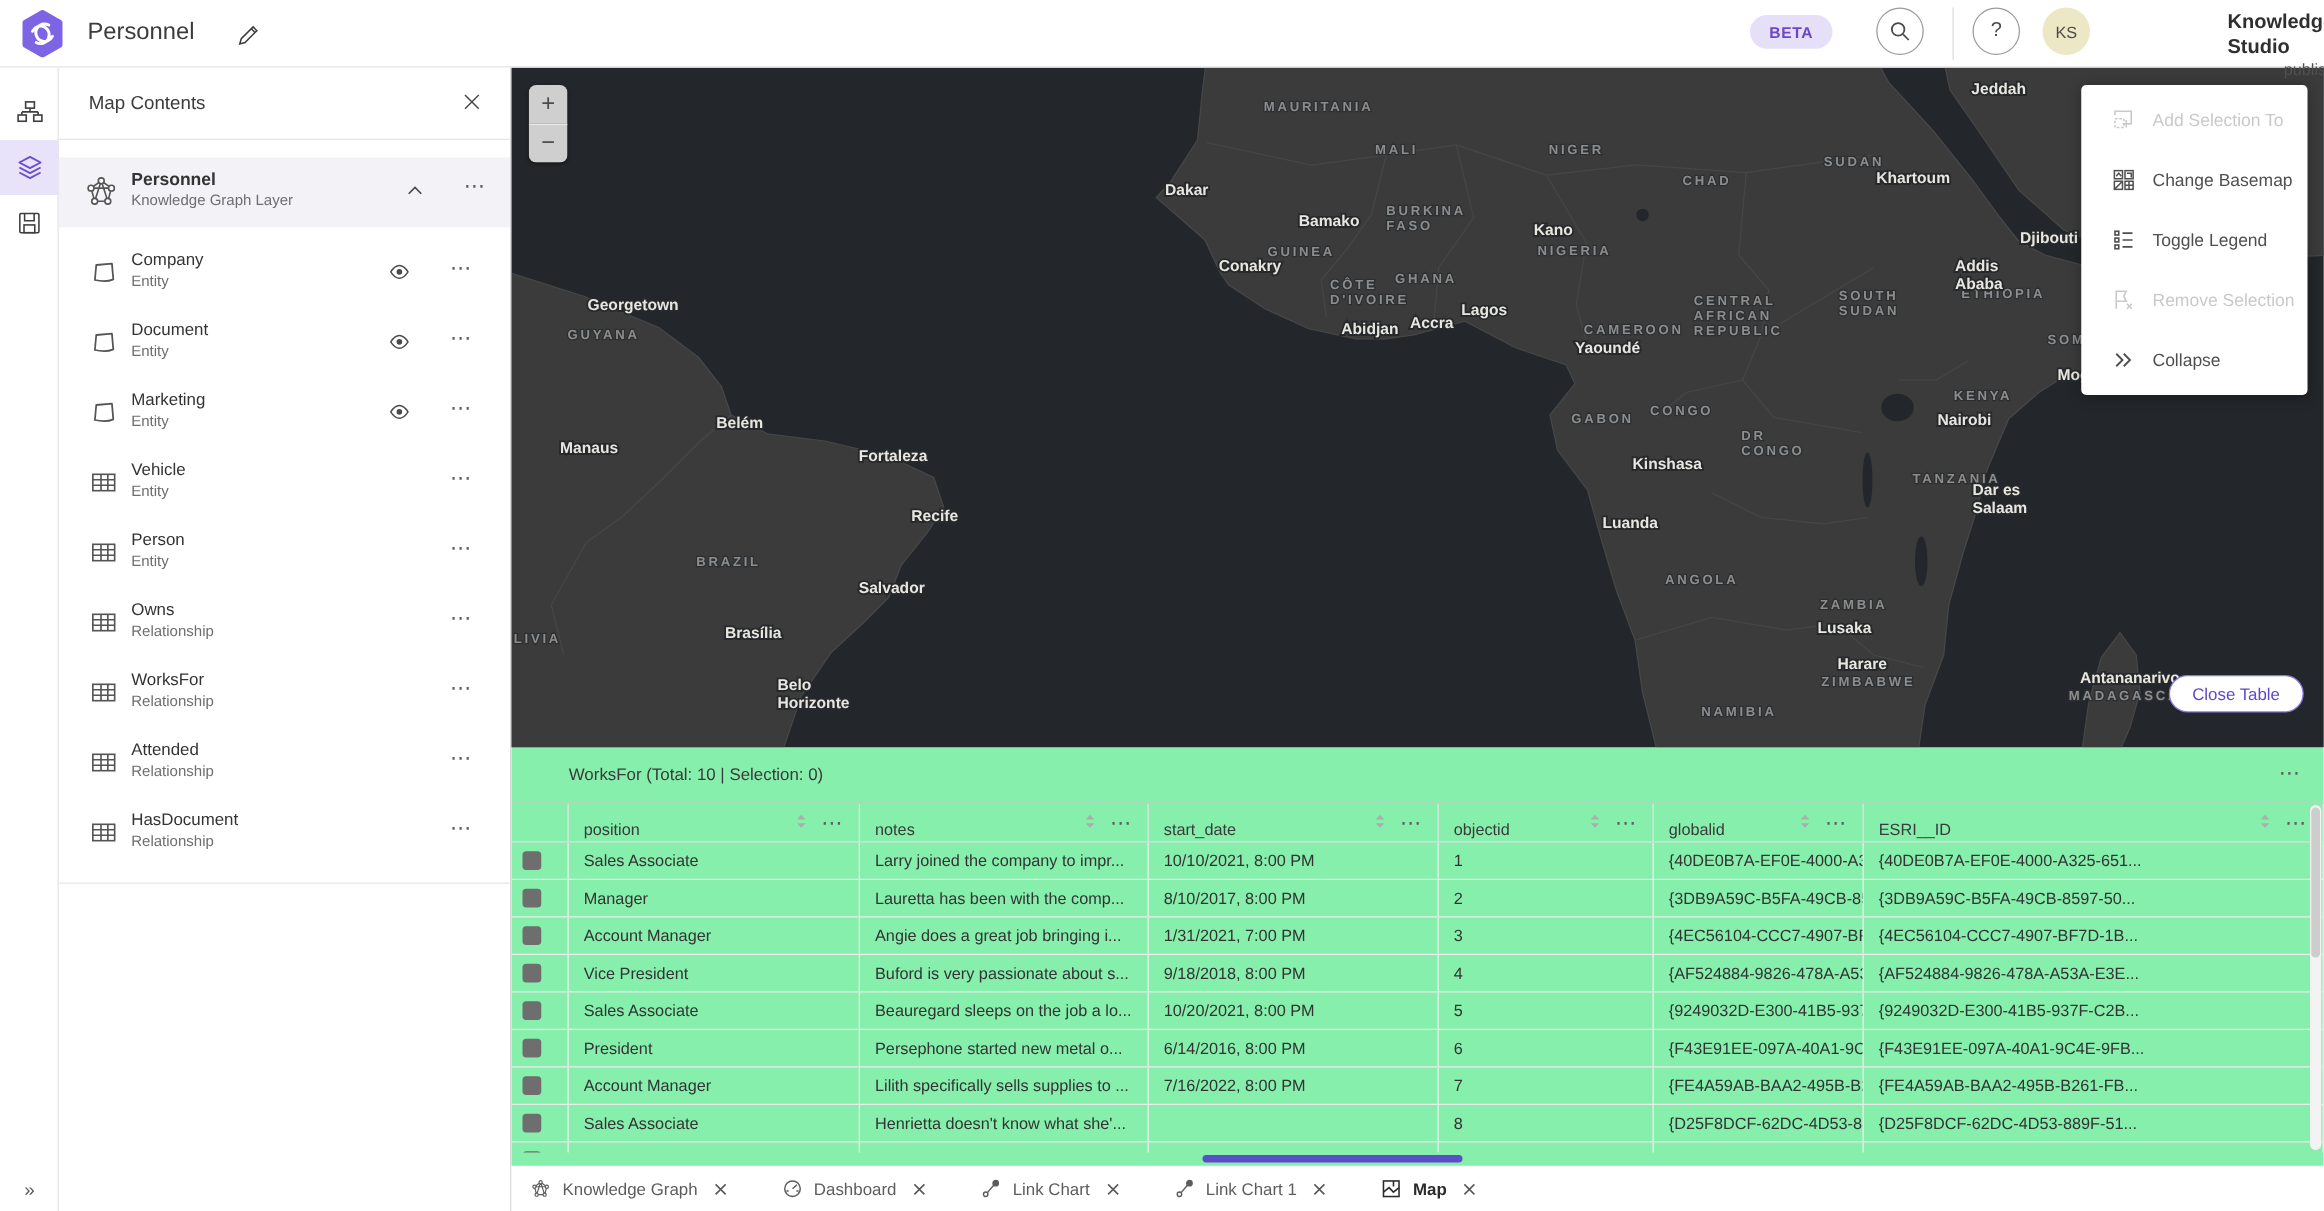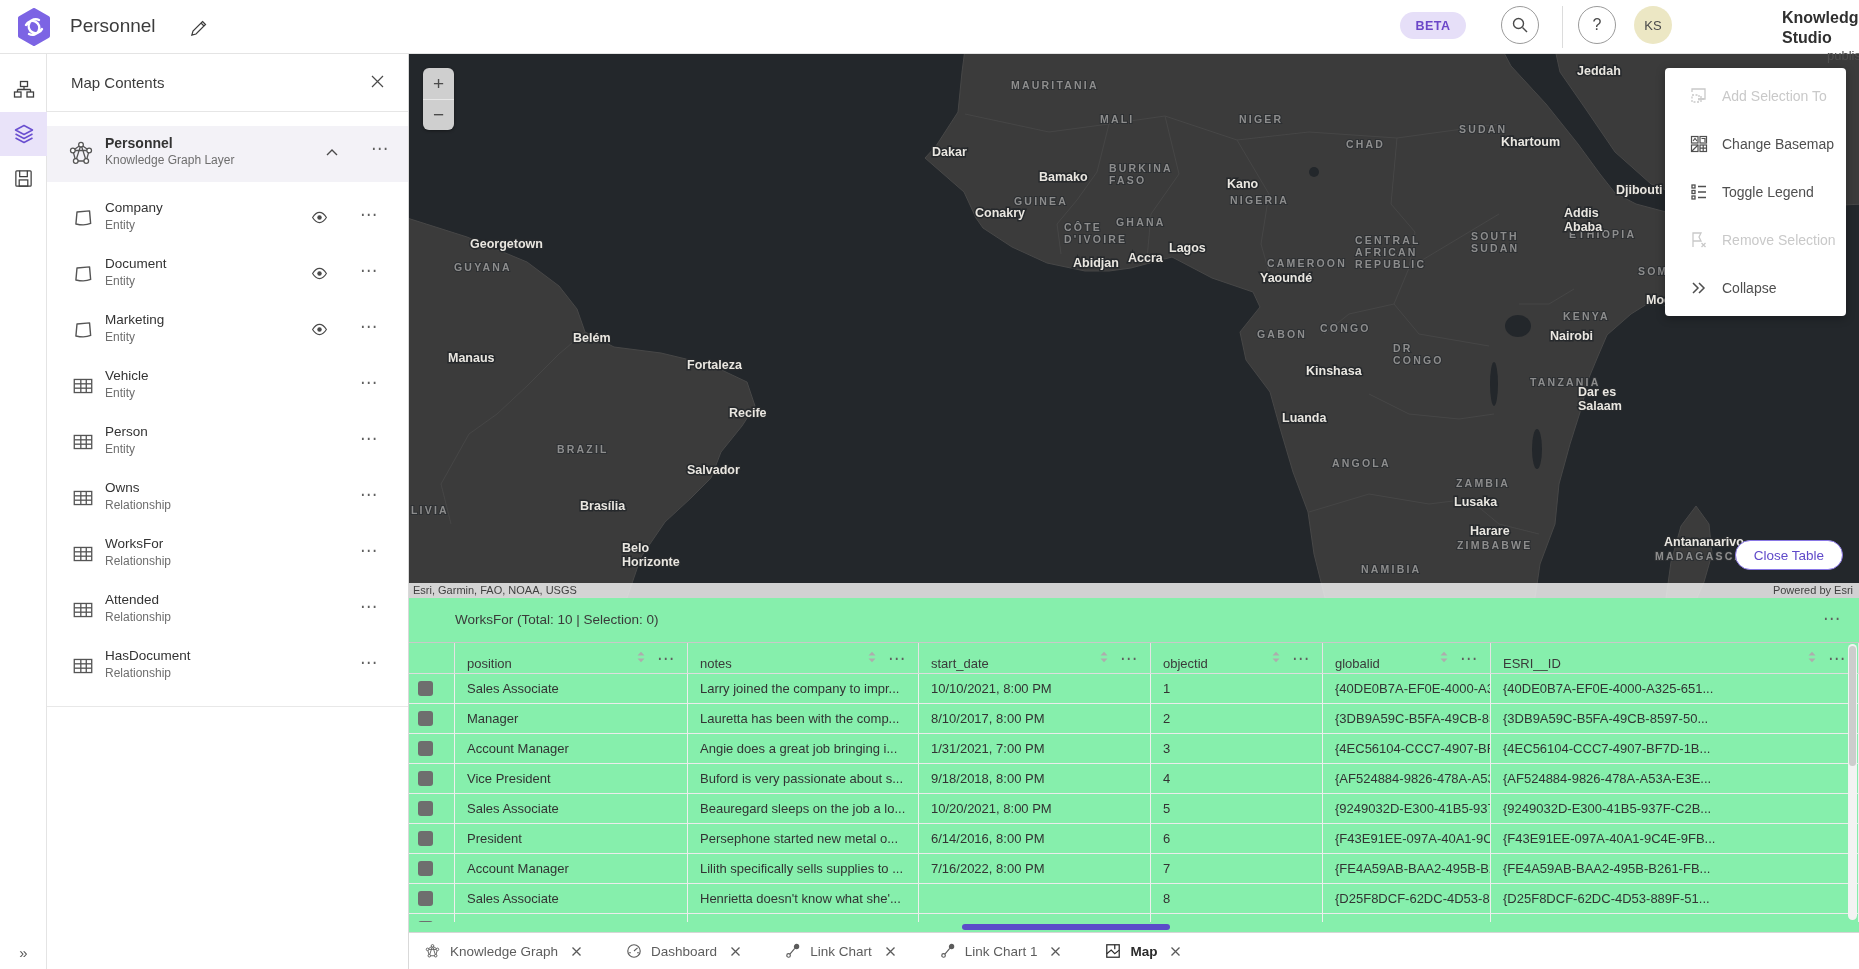--- a/index.html
+++ b/index.html
@@ -442,24 +442,20 @@
       </g>
   </svg>
 
   <div class="zoomctrl">
     <div class="zoombtn">+</div>
     <div class="zoombtn">−</div>
   </div>
 
   <div class="close-table">Close Table</div>
 
-  <div class="attrib">
-    <span class="a-left">Esri, Garmin, FAO, NOAA, USGS</span>
-    <span class="a-right">Powered by Esri</span>
-  </div>
 </div>
 
 <div class="ctx-menu">
     <div class="ctx-item disabled">
       <span class="ci"><svg width="20" height="20" viewBox="0 0 20 20">
           <g fill="none" stroke="currentColor" stroke-width="1.3">
             <path d="M3 6 V3 H16 V13 H13"></path>
             <path d="M9 13 H15 M12 10 V16"></path>
             <rect x="3" y="9" width="7" height="7" stroke-dasharray="2 1.5"></rect>
           </g>

